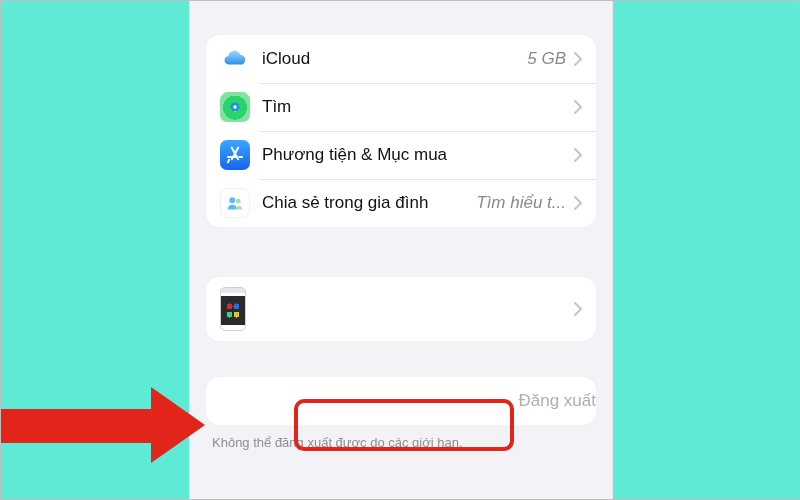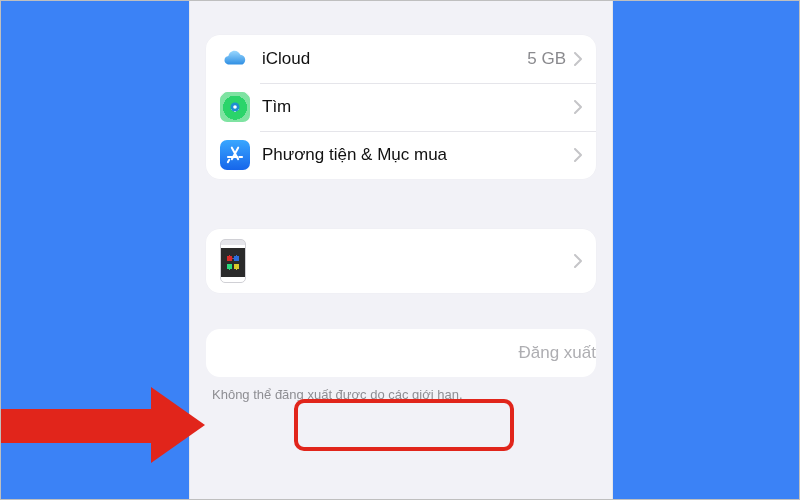--- a/index.html
+++ b/index.html
@@ -1,26 +1,26 @@
 <!DOCTYPE html>
 <html><head>
   <meta charset="utf-8">
   <style>
     * { box-sizing: border-box; margin:0; padding:0; }
     body { width:800px; height:500px; overflow:hidden; font-family:-apple-system,"SF Pro Text","Helvetica Neue",Arial,sans-serif; background:#cccccc; position:relative; }
-    .board { position:absolute; left:0; top:0; width:800px; height:500px; border:1px solid #bfbfbf; background:#3b82f6; }
+    .board { position:absolute; left:0; top:0; width:800px; height:500px; border:1px solid #bfbfbf; background:#5eead4; }
     .phone { position:absolute; top:0; bottom:0; width:424px; left:188px; background:#f2f2f7; border-left:1px solid #e5e5ea; border-right:1px solid #e5e5ea; }
     .group { background:#ffffff; border-radius:14px; margin:0 16px; overflow:hidden; box-shadow:0 0 0 0.5px rgba(0,0,0,0.02); }
     .group.first { margin-top:34px; }
     .group.device { margin-top:50px; }
     .row { display:flex; align-items:center; padding:9px 14px 9px 14px; font-size:17px; color:#000; position:relative; cursor:pointer; }
     .row + .row::before { content:""; position:absolute; top:0; left:54px; right:0; height:1px; background:#e5e5ea; }
     .icon-box { width:30px; height:30px; border-radius:7px; margin-right:12px; display:flex; align-items:center; justify-content:center; flex-shrink:0; }
     .label { flex:1 1 auto; color:#111; white-space:nowrap; overflow:hidden; text-overflow:ellipsis; }
-    .detail { color:#8a8a8e; font-size:17px; margin-right:8px; white-space:nowrap; overflow:hidden; text-overflow:ellipsis; max-width:110px; }
+    .detail { color:#8a8a8e; font-size:17px; margin-right:8px; white-space:nowrap; overflow:hidden; text-overflow:ellipsis; max-width:110px;font-style:italic; }
     .chev { color:#c5c5c8; flex-shrink:0; }
     .chev svg { display:block; }
 
     .device-row { padding:10px 14px; }
     .phone-thumb { width:26px; height:44px; border-radius:5px; background:linear-gradient(180deg,#e5e5ea 0 12%,#ffffff 12% 20%,#2a2a2a 20% 88%,#ffffff 88% 100%); border:1px solid #d0d0d5; position:relative; margin-right:12px; }
     .phone-thumb::after { content:""; position:absolute; left:5px; right:5px; top:14px; bottom:10px; background:
        radial-gradient(circle at 25% 25%, #d92b2b 0 3px, transparent 3px),
        radial-gradient(circle at 75% 25%, #2b6cd9 0 3px, transparent 3px),
        radial-gradient(circle at 25% 70%, #2bd97d 0 3px, transparent 3px),
        radial-gradient(circle at 75% 70%, #d9c92b 0 3px, transparent 3px);
@@ -91,20 +91,37 @@
             </svg>
         </span>
         <span class="label">Phương tiện &amp; Mục mua</span>
         <span class="chev">
             <svg width="8" height="14" viewBox="0 0 8 14">
               <path d="M1 1l6 6-6 6" fill="none" stroke="#c5c5c8" stroke-width="2" stroke-linecap="round" stroke-linejoin="round"></path>
             </svg>
           </span>
       </div>
 
+      <div class="row">
+        <span class="icon-box" style="background:#ffffff;border:1px solid #edf2f7">
+          <svg width="22" height="22" viewBox="0 0 24 24">
+              <circle cx="9" cy="9" r="3.2" fill="#59b8ff"></circle>
+              <circle cx="15.5" cy="10" r="2.6" fill="#a7e0a7"></circle>
+              <path d="M4 19c0-3 2.5-5 5.2-5s5 2 5 5" fill="#59b8ff"></path>
+              <path d="M12.8 19c0-2.4 1.8-4 3.6-4s3.4 1.6 3.4 4" fill="#a7e0a7"></path>
+            </svg>
+        </span>
+        <span class="label">Chia sẻ trong gia đình</span>
+        <span class="detail">Tìm hiểu t...</span>
+        <span class="chev">
+            <svg width="8" height="14" viewBox="0 0 8 14">
+              <path d="M1 1l6 6-6 6" fill="none" stroke="#c5c5c8" stroke-width="2" stroke-linecap="round" stroke-linejoin="round"></path>
+            </svg>
+          </span>
+      </div>
     </div>
 
     <div class="group device">
       <div class="row device-row">
         <span class="phone-thumb"></span>
         <span class="label"></span>
         <span class="chev">
             <svg width="8" height="14" viewBox="0 0 8 14">
               <path d="M1 1l6 6-6 6" fill="none" stroke="#c5c5c8" stroke-width="2" stroke-linecap="round" stroke-linejoin="round"></path>
             </svg>

